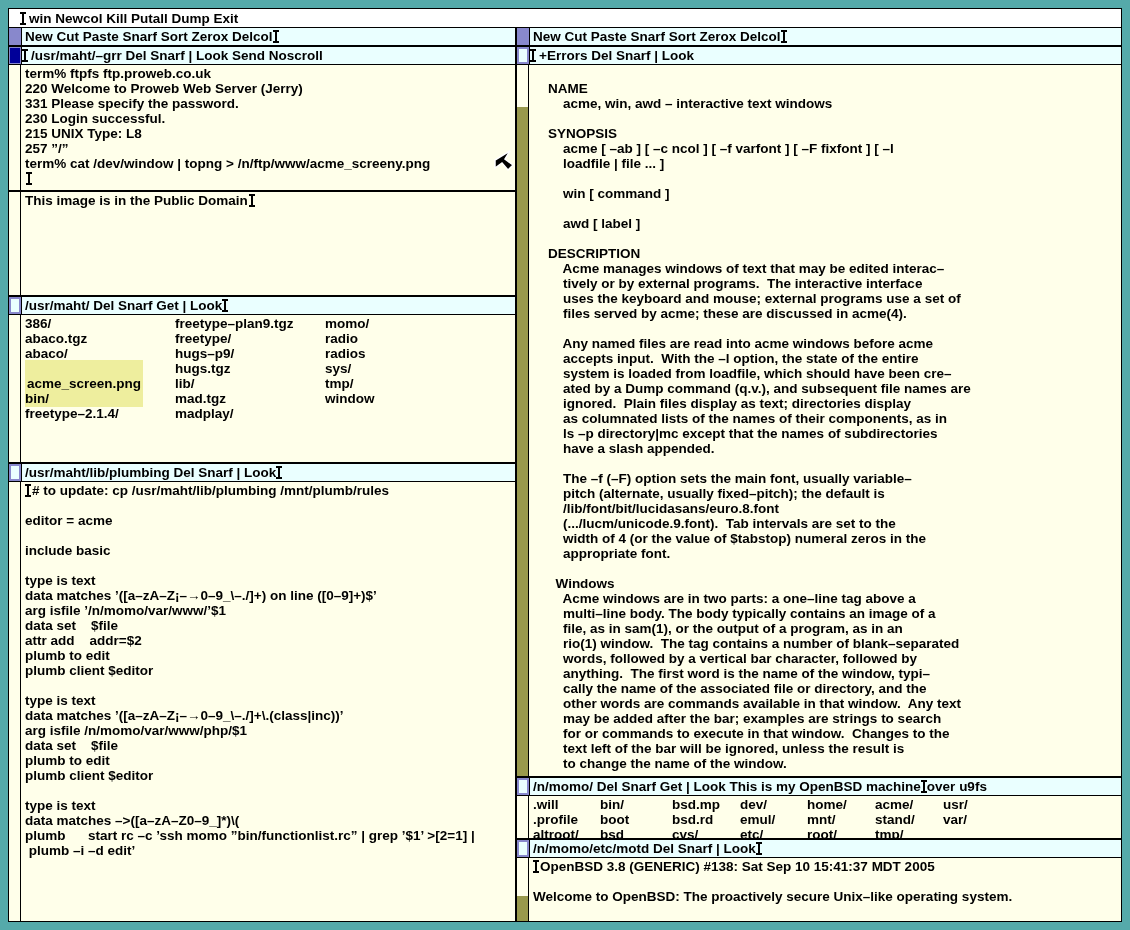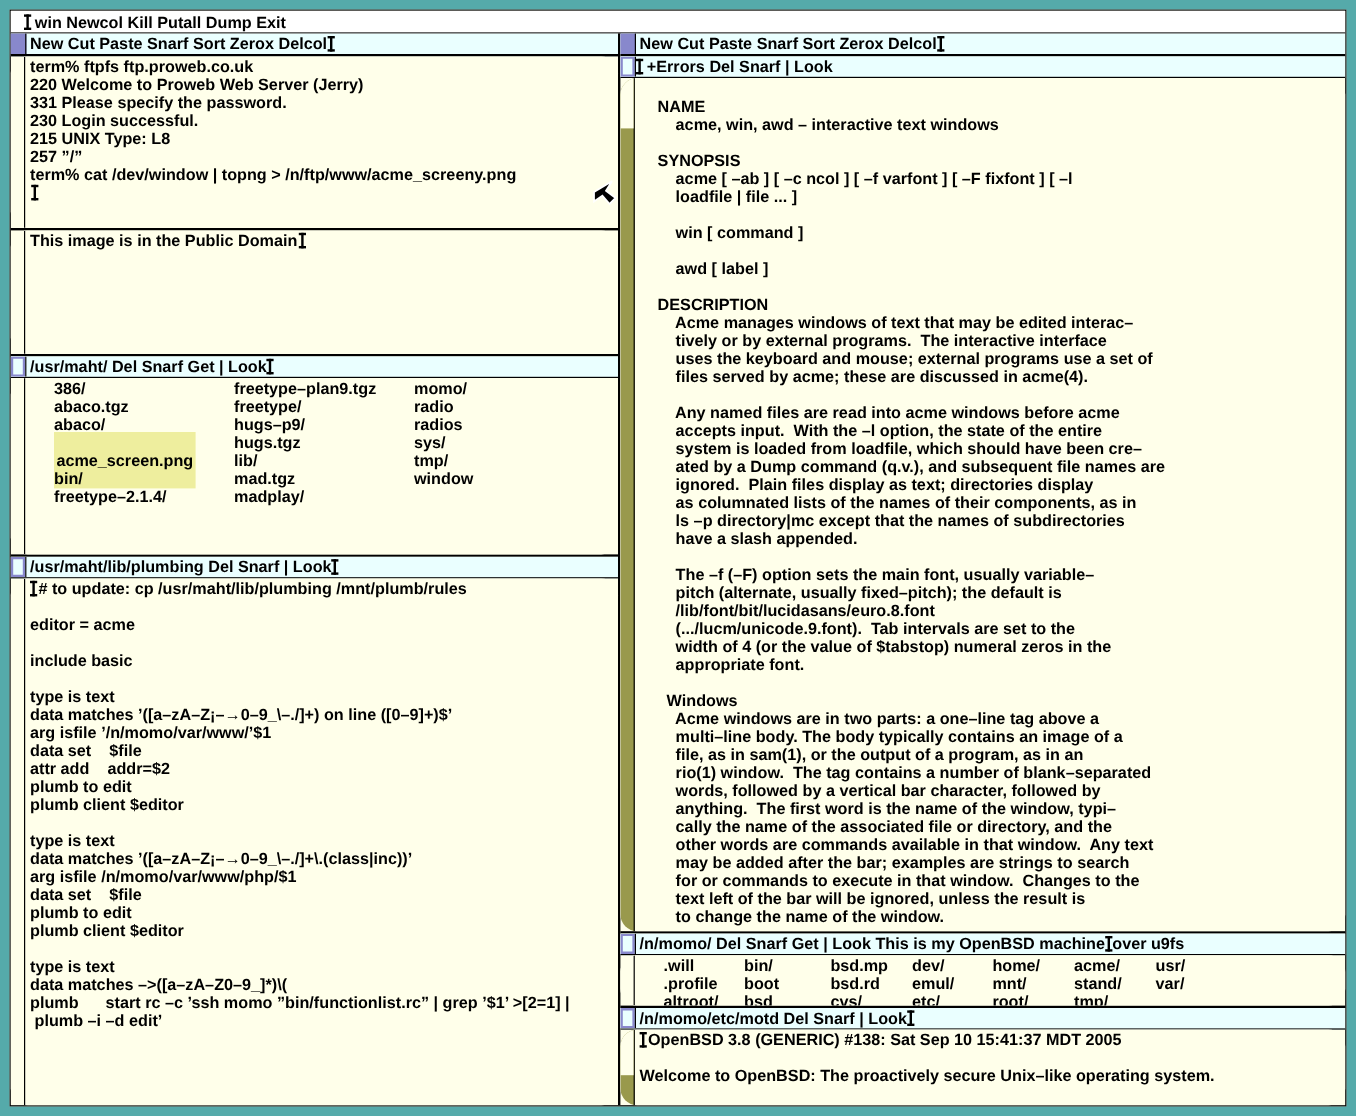--- a/index.html
+++ b/index.html
@@ -24,28 +24,28 @@
   .col.right{ flex:1; }
   .coltag{ height:19px; background:#EAFFFF; border-bottom:2px solid #000; display:flex; align-items:center; flex:0 0 auto; }
   .win{ display:flex; flex-direction:column; border-bottom:2px solid #000; flex:0 0 auto; min-height:0; }
   .win:last-child{ border-bottom:none; flex:1 1 auto; }
   .tag{ height:18px; background:#EAFFFF; border-bottom:1px solid #000; display:flex; align-items:center; flex:0 0 auto; overflow:hidden; white-space:nowrap; }
   .tag-text{ padding-left:3px; }
   .sq{ width:13px; height:100%; border-right:1px solid #000; flex:0 0 auto; }
   .sq.colbtn{ background:#8888CC; }
   .sq.dirty{ background:#000099; box-shadow:inset 0 0 0 1px #8888CC; }
   .sq.clean{ background:#EAFFFF; box-shadow:inset 0 0 0 2px #8888CC; }
-  .body{ position:relative; background:#FFFFEA; flex:1 1 auto; overflow:hidden; padding:1px 2px 0 16px;border-radius:14px; }
+  .body{ position:relative; background:#FFFFEA; flex:1 1 auto; overflow:hidden; padding:1px 2px 0 16px; }
   .sbar{ position:absolute; left:0; top:0; bottom:0; width:12px; border-right:1px solid #000; background:#FFFFEA; }
   .sbar.track{ background:#99994C; }
   .sthumb{ position:absolute; top:0; left:0; right:0; background:#FFFFEA; }
   .textblock{ white-space:pre; }
   .dir{ display:flex; }
   .dir-col{ flex:0 0 auto; }
-  .dir-item{ height:15px; white-space:nowrap;margin-left:20px; }
+  .dir-item{ height:15px; white-space:nowrap; }
   .dir-item .hl{ background:#EEEE9E; padding:16px 2px; }
   .tick{ display:inline-block; width:6px; height:13px; position:relative; vertical-align:-2px; flex:0 0 auto; }
   .tick::before{ content:""; position:absolute; left:2px; top:0; bottom:0; width:2px; background:#000; }
   .tick::after{ content:""; position:absolute; left:0; right:0; top:0; height:2px; background:#000; box-shadow:0 11px 0 #000; }
   .tick.intext{ margin-left:1px; }
   .mouse{ position:absolute; left:494px; top:150px; z-index:10; }
 </style>
 </head>
 <body>
 
@@ -60,20 +60,25 @@
     <div class="cols">
 
       <div class="col left">
         <div class="coltag">
           <span class="sq colbtn"></span>
           <span class="tag-text">New Cut Paste Snarf Sort Zerox Delcol</span>
           <span class="tick"></span>
         </div>
 
         <div class="win" style="height:145px">
+          <div class="tag">
+            <span class="sq dirty"></span>
+            <span class="tick"></span>
+            <span class="tag-text">/usr/maht/–grr Del Snarf | Look Send Noscroll</span>
+          </div>
           <div class="body">
             <div class="sbar"></div>
             <span class="textblock">term% ftpfs ftp.proweb.co.uk
 220 Welcome to Proweb Web Server (Jerry)
 331 Please specify the password.
 230 Login successful.
 215 UNIX Type: L8
 257 ”/”
 term% cat /dev/window | topng &gt; /n/ftp/www/acme_screeny.png
 </span><span class="tick intext"></span>

